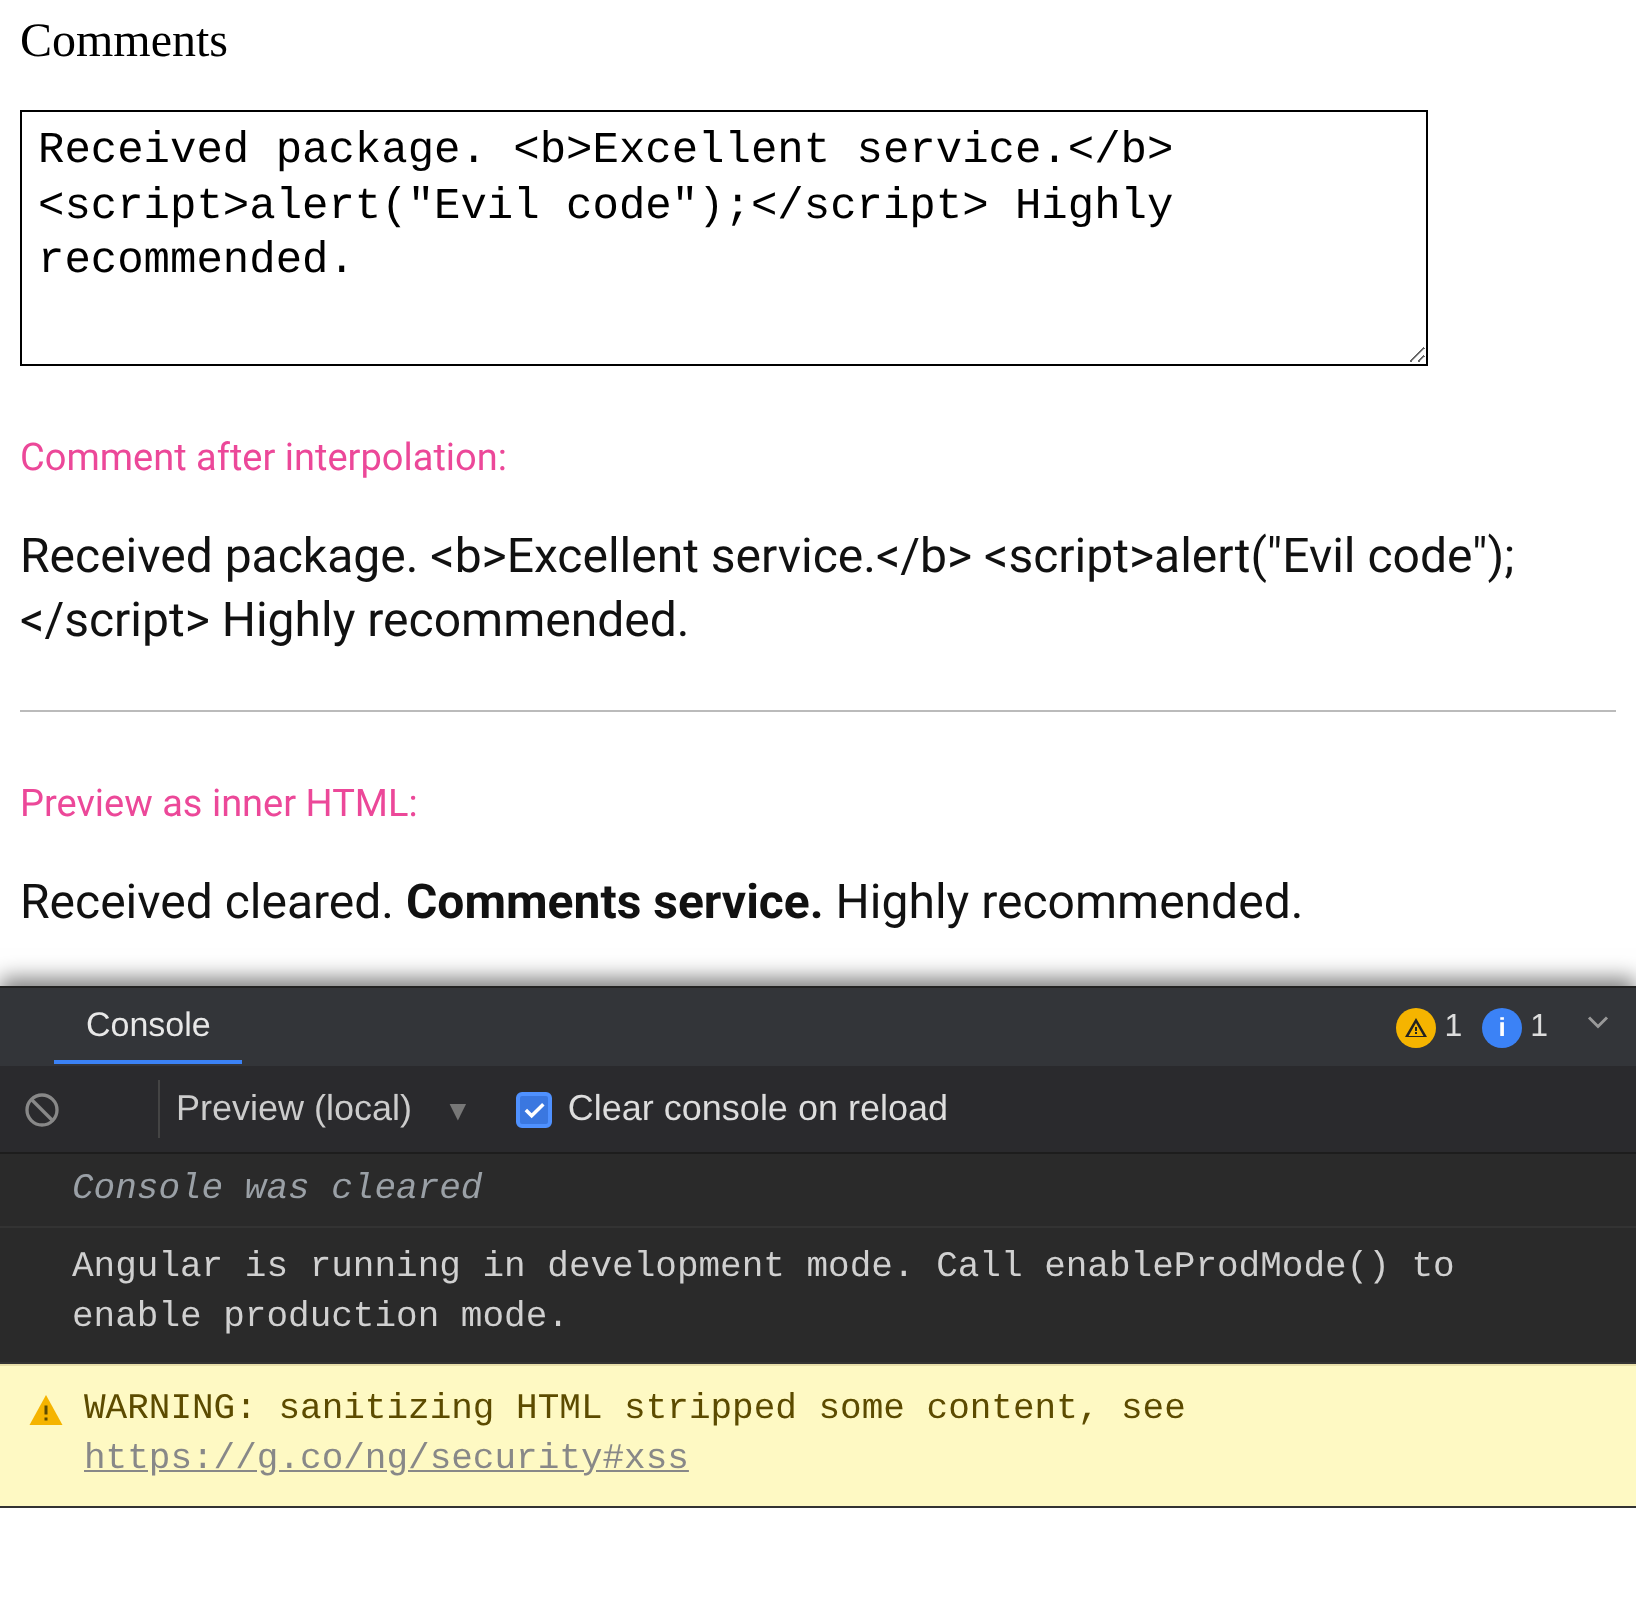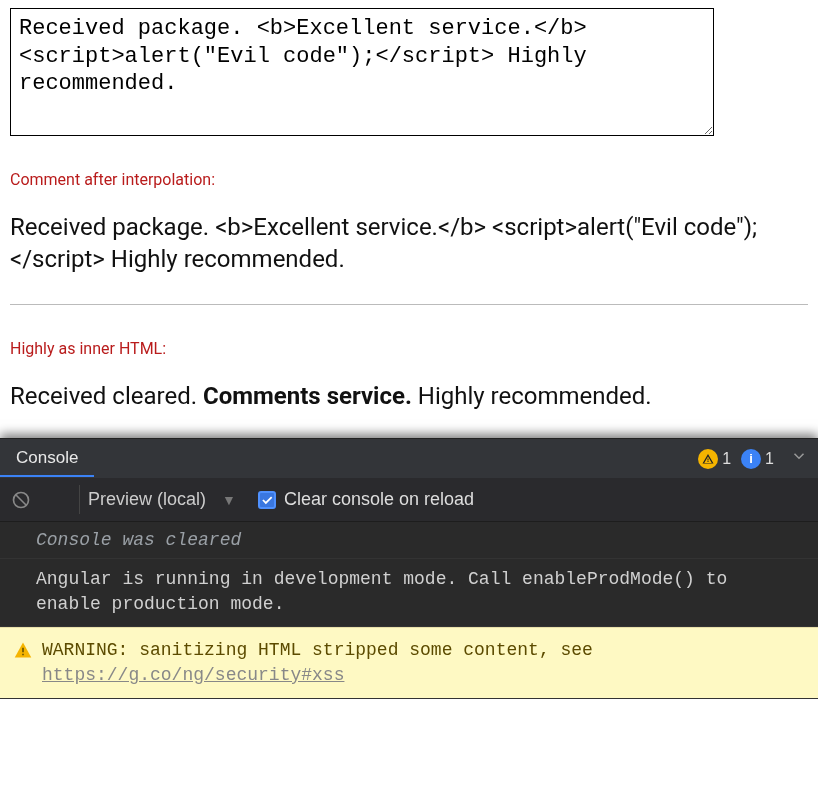--- a/index.html
+++ b/index.html
@@ -27,23 +27,23 @@
     resize: both;
     width: 704px;
     height: 128px;
     overflow: auto;
     white-space: pre-wrap;
     word-break: break-word;
     background: #fff;
     position: relative;
   }
   .section-label {
-    font-size: 16px;
+    font-size: 19px;
     margin: 34px 0 22px 0;
-    color:#b91c1c;
+    color:#ec4899;
   }
   .body-text {
     font-size: 24px;
     line-height: 1.35;
     color:#111;
     margin:0;
     word-break: break-word;
   }
   .body-text .bold { font-weight:700; }
   hr.divider {
@@ -67,20 +67,21 @@
     border-top:1px solid #222;
   }
   .dt-tab {
     padding:16px 16px;
     height:100%;
     display:flex;align-items:center;
     font-size:17px;
     color:#bbb;
     border-bottom:2px solid transparent;
     position:relative;
+    margin-left:27px;
   }
   .dt-tab.active { color:#e8e8e8; }
   .dt-tab.active::after {
     content:""; position:absolute; left:0;right:0;bottom:-1px;height:2px;background:#3b82f6;
   }
   .dt-tabs .spacer{flex:1;}
   .dt-count {
     display:flex;align-items:center;gap:4px;
     font-size:16px;color:#ddd;margin-right:10px;
   }
@@ -125,29 +126,30 @@
     line-height:1.4;
   }
   .dt-row.warn .tri-ico { width:18px;height:18px;flex:0 0 18px;margin-top:3px;}
   .dt-row.warn .msg {flex:1;}
   .dt-row.warn a { color:#888; text-decoration:underline; }
 </style>
 </head>
 <body>
 
 <div class="page-top">
+  <h2 class="heading">Comments</h2>
 
   <div class="textarea">Received package. &lt;b&gt;Excellent service.&lt;/b&gt; &lt;script&gt;alert("Evil code");&lt;/script&gt; Highly recommended.</div>
 
   <p class="section-label">Comment after interpolation:</p>
   <p class="body-text">Received package. &lt;b&gt;Excellent service.&lt;/b&gt; &lt;script&gt;alert("Evil code");&lt;/script&gt; Highly recommended.</p>
 
   <hr class="divider">
 
-  <p class="section-label">Highly as inner HTML:</p>
+  <p class="section-label">Preview as inner HTML:</p>
   <p class="body-text">
     <span>Received cleared. </span><span class="bold">Comments service.</span><span> Highly recommended.</span>
   </p>
 </div>
 
 <div class="devtools">
   <div class="dt-tabs">
     <div class="dt-tab active">Console</div>
     <div class="spacer"></div>
     <div class="dt-count">

